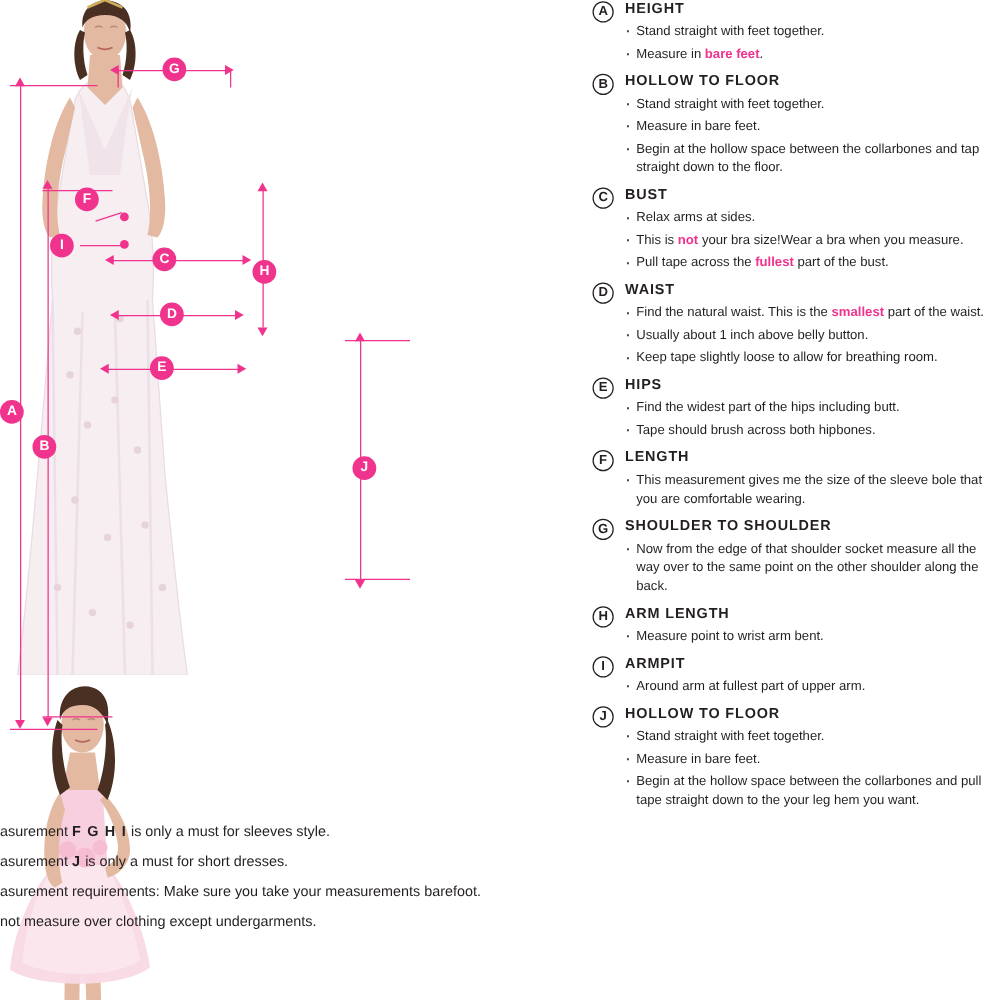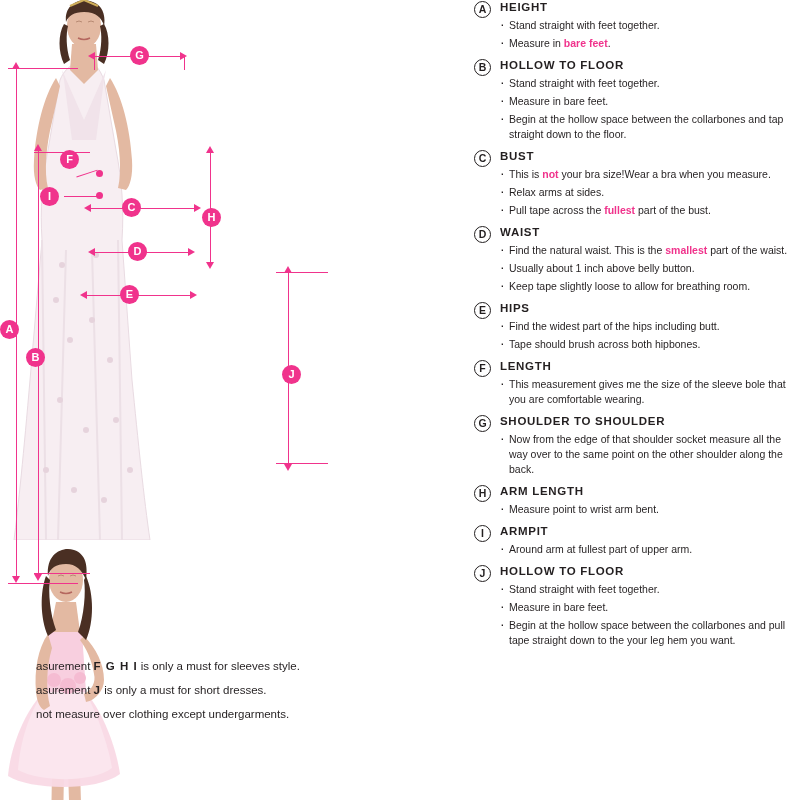--- a/index.html
+++ b/index.html
@@ -88,21 +88,20 @@
     position: absolute;
     left: 0; top: 660px;
     width: 420px;
   }
   #footnotes .note {
     font-size: 11.5px;
     color: #231f20;
     margin-bottom: 11px;
     line-height: 13px;
     white-space: nowrap;
-    margin-left: 36px;
   }
   #footnotes .note b { font-weight: bold; letter-spacing: 1px; }
 
   
   .entry {
     position: relative;
     padding-left: 32px;
     margin-bottom: 8px;
   }
   .badge {
@@ -303,20 +302,23 @@
     </div>
 
     <div id="footnotes">
       <div class="note">
         <span>asurement </span><b>F G H I</b><span> is only a must for sleeves style.</span>
       </div>
       <div class="note">
         <span>asurement </span><b>J</b><span> is only a must for short dresses.</span>
       </div>
       <div class="note">
+        <span>asurement requirements: Make sure you take your measurements barefoot.</span>
+      </div>
+      <div class="note">
         <span>not measure over clothing except undergarments.</span>
       </div>
     </div>
   </div>
 
   <div id="right-panel">
 
     <div class="entry">
       <div class="badge">A</div>
       <div class="entry-title">HEIGHT</div>
@@ -333,22 +335,22 @@
         <li><span>Stand straight with feet together.</span></li>
         <li><span>Measure in bare feet.</span></li>
         <li><span>Begin at the hollow space between  the collarbones and tap straight down to the floor.</span></li>
       </ul>
     </div>
 
     <div class="entry">
       <div class="badge">C</div>
       <div class="entry-title">BUST</div>
       <ul class="bullets">
+        <li><span>Relax arms at sides.</span></li>
         <li><span>This is </span><span class="hl">not</span><span> your bra size!Wear a bra when you measure.</span></li>
-        <li><span>Relax arms at sides.</span></li>
         <li><span>Pull tape across the </span><span class="hl">fullest</span><span> part of the bust.</span></li>
       </ul>
     </div>
 
     <div class="entry">
       <div class="badge">D</div>
       <div class="entry-title">WAIST</div>
       <ul class="bullets">
         <li><span>Find the natural waist. This is the </span><span class="hl">smallest</span><span> part of the waist.</span></li>
         <li><span>Usually about 1 inch above belly button.</span></li>

